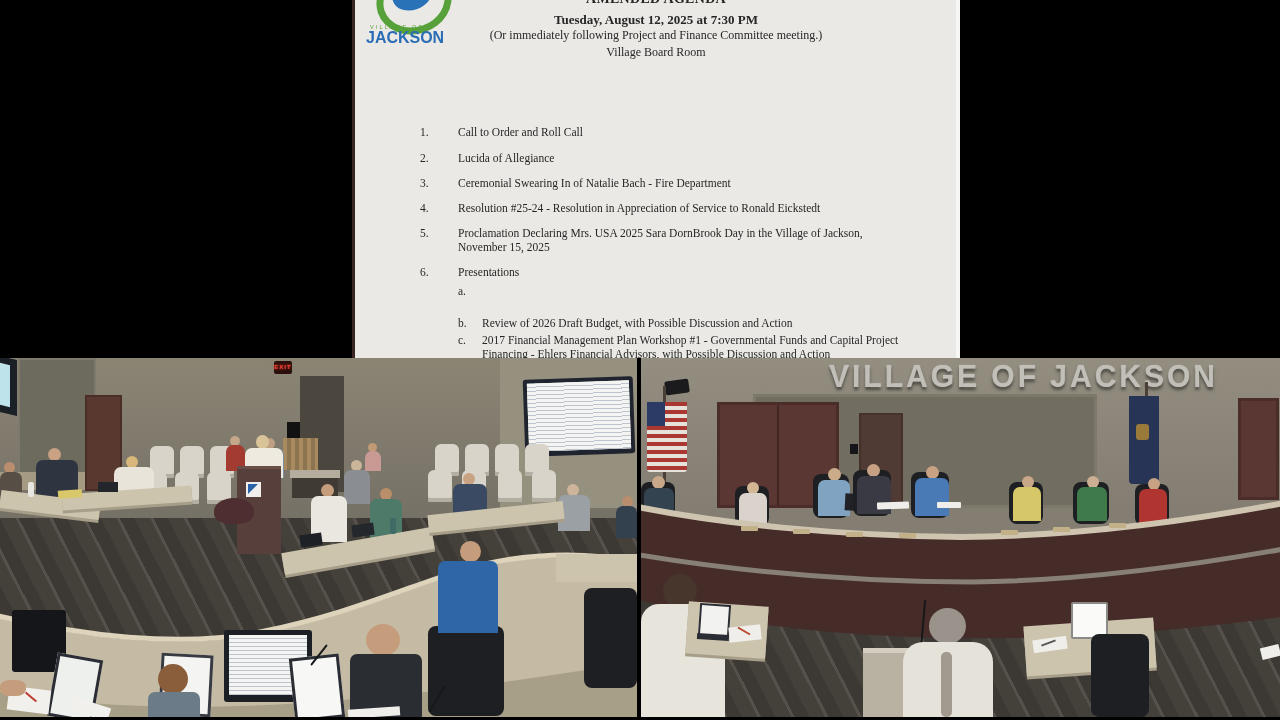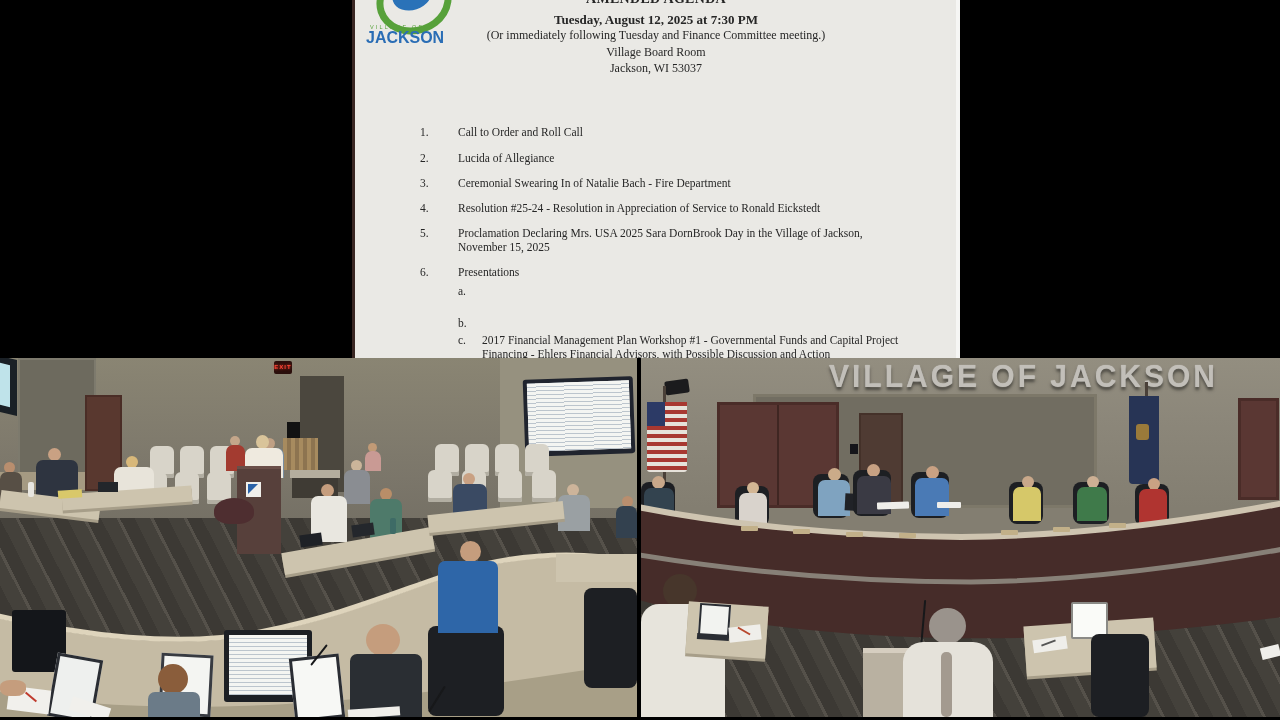--- a/index.html
+++ b/index.html
@@ -64,40 +64,40 @@
 
   <div class="doc">
     <div class="logo">
       <div class="logo-swoosh"></div>
       <div class="logo-dot"></div>
       <div class="logo-small">VILLAGE OF</div>
       <div class="logo-name">JACKSON</div>
     </div>
     <div class="doc-title">AMENDED AGENDA</div>
     <div class="doc-date">Tuesday, August 12, 2025 at 7:30 PM</div>
-    <div class="doc-note">(Or immediately following Tuesday and Finance Committee meeting.)</div>
+    <div class="doc-note">(Or immediately following Project and Finance Committee meeting.)</div>
     <div class="doc-loc">
       <div>Village Board Room</div>
-      <div>Jackson, WI 53037</div>
     </div>
 
     <div class="it-num" style="top:126px">1.</div>
     <div class="it-txt" style="top:126px">Call to Order and Roll Call</div>
     <div class="it-num" style="top:152px">2.</div>
     <div class="it-txt" style="top:152px">Lucida of Allegiance</div>
     <div class="it-num" style="top:177px">3.</div>
     <div class="it-txt" style="top:177px">Ceremonial Swearing In of Natalie Bach - Fire Department</div>
     <div class="it-num" style="top:202px">4.</div>
     <div class="it-txt" style="top:202px">Resolution #25-24 - Resolution in Appreciation of Service to Ronald Eickstedt</div>
     <div class="it-num" style="top:227px">5.</div>
     <div class="it-txt" style="top:227px">Proclamation Declaring Mrs. USA 2025 Sara DornBrook Day in the Village of Jackson, November 15, 2025</div>
     <div class="it-num" style="top:266px">6.</div>
     <div class="it-txt" style="top:266px">Presentations</div>
     <div class="sub-let" style="top:285px">a.</div>
     <div class="sub-let" style="top:317px">b.</div>
+    <div class="sub-txt" style="top:317px">Review of 2026 Draft Budget, with Possible Discussion and Action</div>
     <div class="sub-let" style="top:334px">c.</div>
     <div class="sub-txt" style="top:334px">2017 Financial Management Plan Workshop #1 - Governmental Funds and Capital Project Financing - Ehlers Financial Advisors, with Possible Discussion and Action</div>
 
     <div class="doc-edge-l"></div>
     <div class="doc-edge-r"></div>
   </div>
 
   <div class="cam cam-left">
 
     <div class="abs" style="left:18px;top:0;width:78px;height:116px;background:#6d6a5e;box-shadow:inset 0 0 0 2px #7d7a6d"></div>

